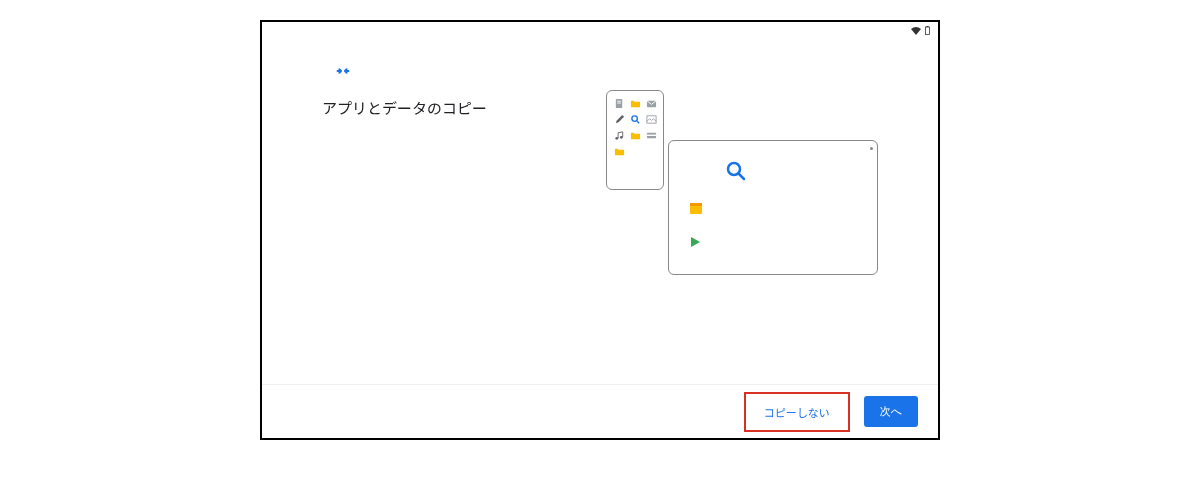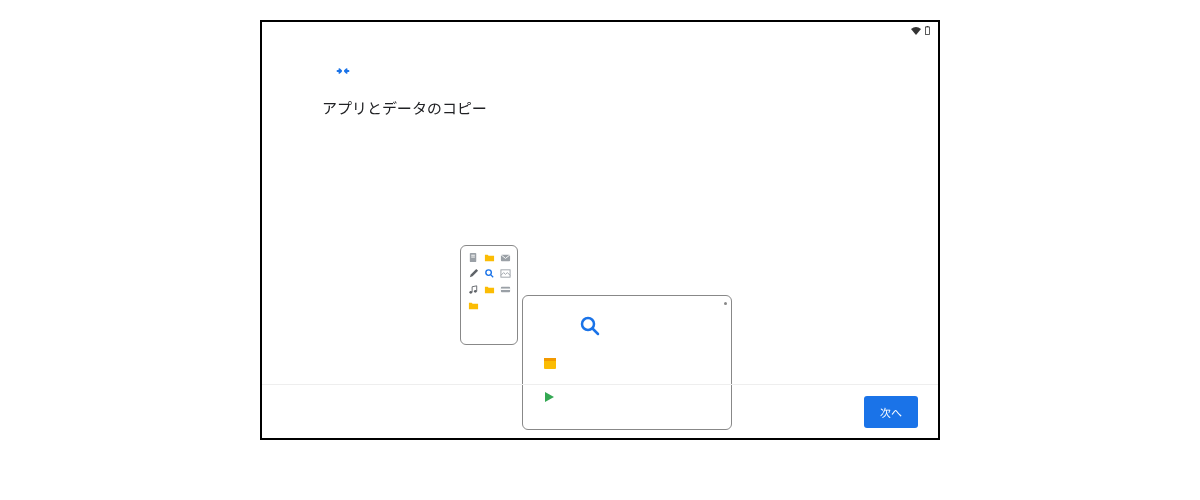--- a/index.html
+++ b/index.html
@@ -27,21 +27,20 @@
       align-items: center;
       gap: 4px;
     }
     .wifi-icon svg, .battery-icon svg {
       display: block;
     }
     .content-wrap {
       display: flex;
       height: 100%;
       padding: 20px 20px 60px 20px;
-      flex-direction: column;
     }
     .left-col {
       flex: 0 0 46%;
       padding-top: 18px;
       padding-left: 40px;
     }
     .header-icon {
       margin-bottom: 10px;
       margin-left: 10px;
     }
@@ -148,20 +147,21 @@
       border: none;
       font-family: inherit;
     }
     .btn-secondary {
       background: #fff;
       color: #1a73e8;
     }
     .btn-primary {
       background: #1a73e8;
       color: #fff;
+      font-family: Liberation Mono, monospace;
     }
     .highlight-box {
       border: 2px solid #d93025;
       padding: 2px;
       display: inline-flex;
     }
   </style>
 </head>
 <body>
 
@@ -275,16 +275,19 @@
             <svg width="12" height="12" viewBox="0 0 12 12">
                 <path d="M2 1 L11 6 L2 11 Z" fill="#34a853"></path>
               </svg>
           </span>
         </div>
       </div>
     </div>
   </div>
 
   <div class="bottom-bar">
+    <span class="highlight-box">
+      <button class="btn btn-secondary">コピーしない</button>
+    </span>
     <button class="btn btn-primary">次へ</button>
   </div>
 
 </div>
 
 </body></html>

